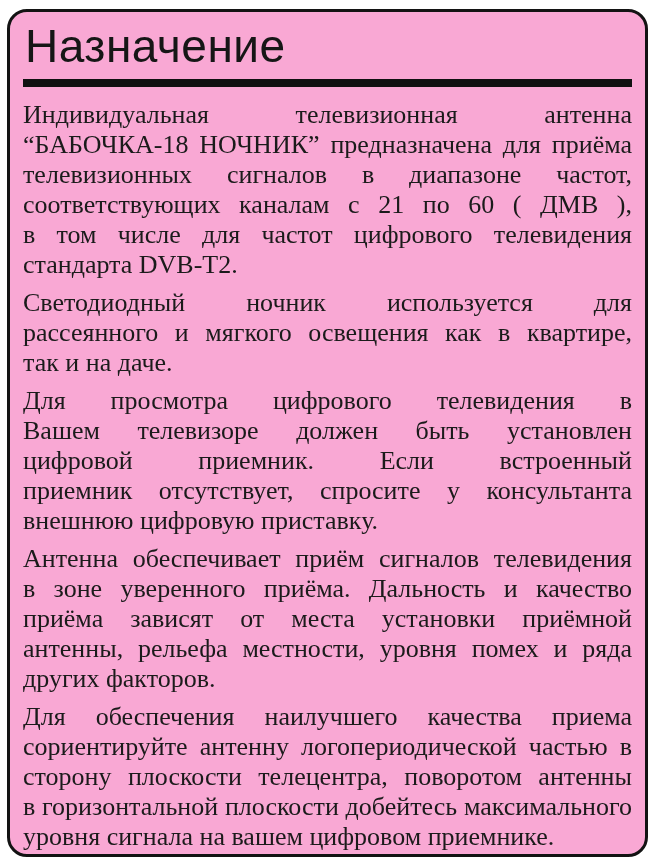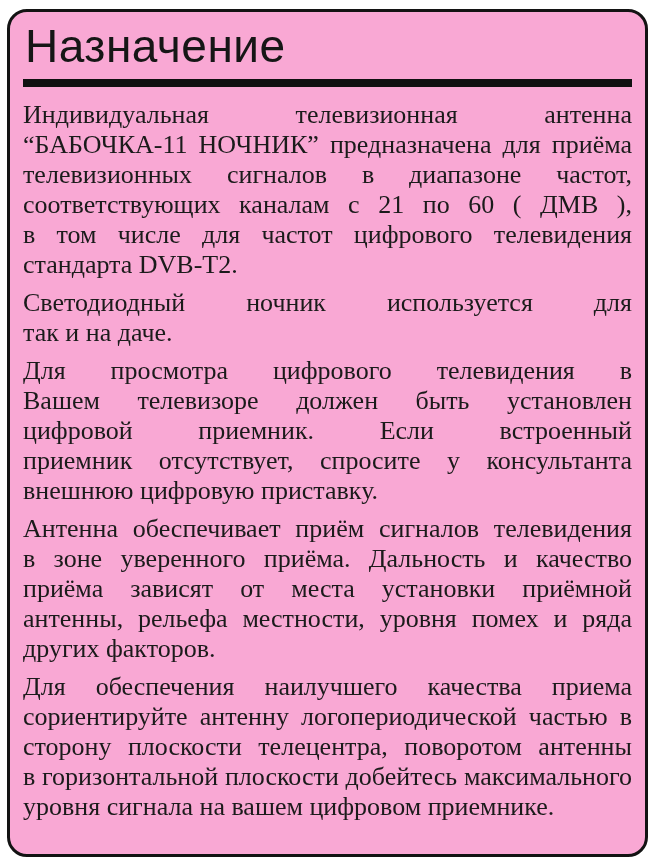--- a/index.html
+++ b/index.html
@@ -59,28 +59,29 @@
 </style>
 </head>
 <body>
 
 <div class="page">
   <h1 class="title">Назначение</h1>
   <div class="rule"></div>
   <div class="body-text" id="paragraphs">
       <p>
         <span class="tline">Индивидуальная телевизионная антенна</span>
-        <span class="tline">“БАБОЧКА-11 НОЧНИК” предназначена для приёма</span>
+        <span class="tline">“БАБОЧКА-18 НОЧНИК” предназначена для приёма</span>
         <span class="tline">телевизионных сигналов в диапазоне частот,</span>
         <span class="tline">соответствующих каналам с 21 по 60 ( ДМВ ),</span>
         <span class="tline">в том числе для частот цифрового телевидения</span>
         <span class="tline last">стандарта DVB-T2.</span>
       </p>
       <p>
         <span class="tline">Светодиодный ночник используется для</span>
+        <span class="tline">рассеянного и мягкого освещения как в квартире,</span>
         <span class="tline last">так и на даче.</span>
       </p>
       <p>
         <span class="tline">Для просмотра цифрового телевидения в</span>
         <span class="tline">Вашем телевизоре должен быть установлен</span>
         <span class="tline">цифровой приемник. Если встроенный</span>
         <span class="tline">приемник отсутствует, спросите у консультанта</span>
         <span class="tline last">внешнюю цифровую приставку.</span>
       </p>
       <p>

